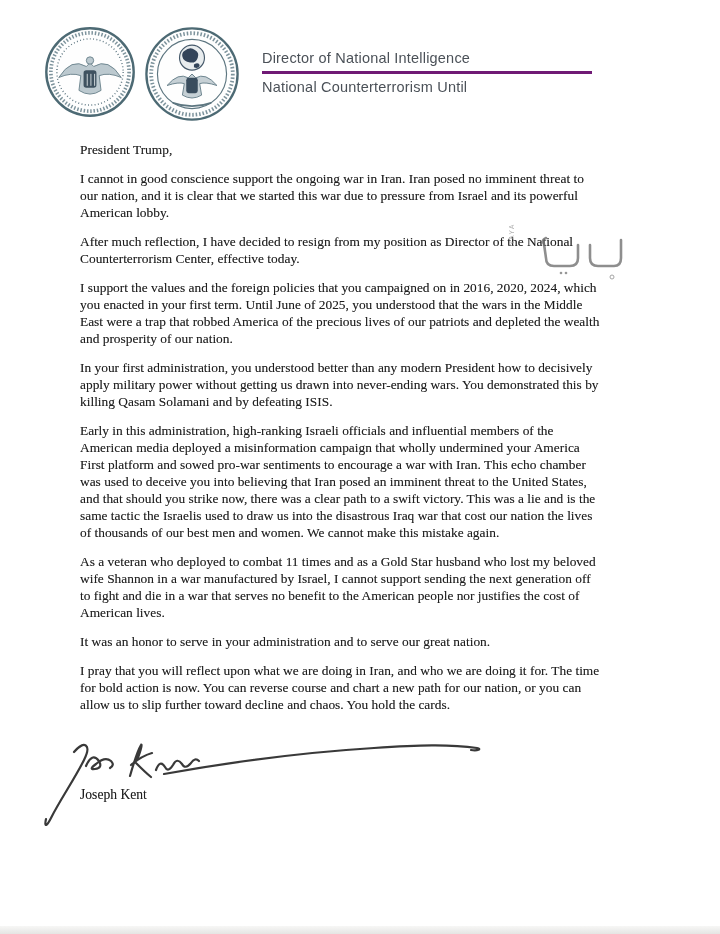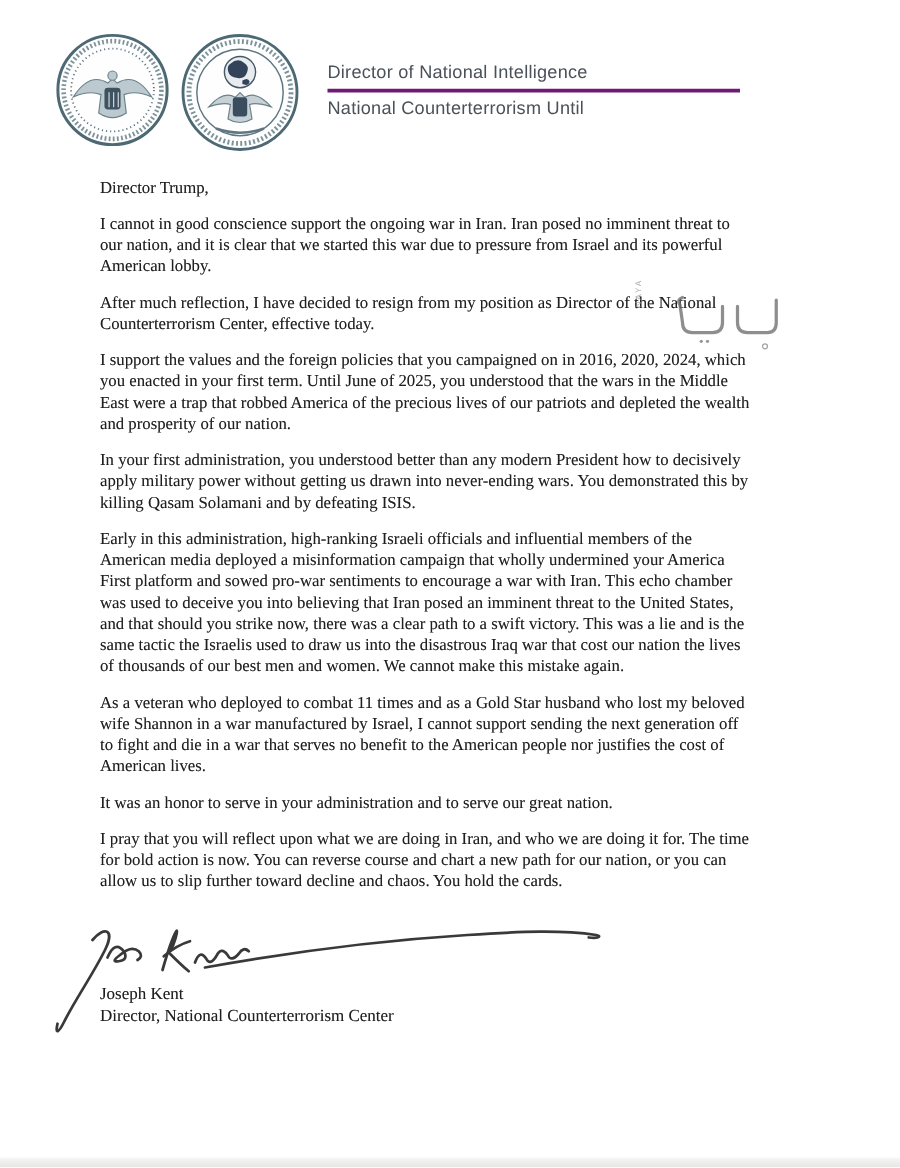--- a/index.html
+++ b/index.html
@@ -96,21 +96,21 @@
       <rect x="44" y="54" width="12" height="16" rx="2.5" fill="#3a4d5e"></rect>
       <path d="M30 80 Q50 87 70 80" stroke="#5d7680" stroke-width="2" fill="none"></path>
     </svg>
     <div class="lh-text">
       <div class="lh-line1">Director of National Intelligence</div>
       <div class="lh-line2">National Counterterrorism Until</div>
     </div>
   </div>
 
   <div class="letter">
-    <p class="para">Director Trump,</p>
+    <p class="para">President Trump,</p>
     <p class="para">I cannot in good conscience support the ongoing war in Iran. Iran posed no imminent threat to
 our nation, and it is clear that we started this war due to pressure from Israel and its powerful
 American lobby.</p>
     <p class="para">After much reflection, I have decided to resign from my position as Director of the National
 Counterterrorism Center, effective today.</p>
     <p class="para">I support the values and the foreign policies that you campaigned on in 2016, 2020, 2024, which
 you enacted in your first term. Until June of 2025, you understood that the wars in the Middle
 East were a trap that robbed America of the precious lives of our patriots and depleted the wealth
 and prosperity of our nation.</p>
     <p class="para">In your first administration, you understood better than any modern President how to decisively
@@ -158,17 +158,16 @@
 
         <path d="M112 32 q 4 -11 9 -3 q 3 6 8 -2 q 4 -8 9 -1 q 3 6 9 -1 q 4 -6 8 -2"></path>
 
         <path d="M120 36 C 170 27, 250 15, 330 10 C 375 7, 405 6, 433 10 C 438 11, 434 13, 427 12"></path>
       </g>
     </svg>
   </div>
 
   <div class="typed-block">
     <div>Joseph Kent</div>
-    <div>Director, National Counterterrorism Center</div>
   </div>
 
   <div class="bottom-strip"></div>
 </div>
 
 </body></html>

